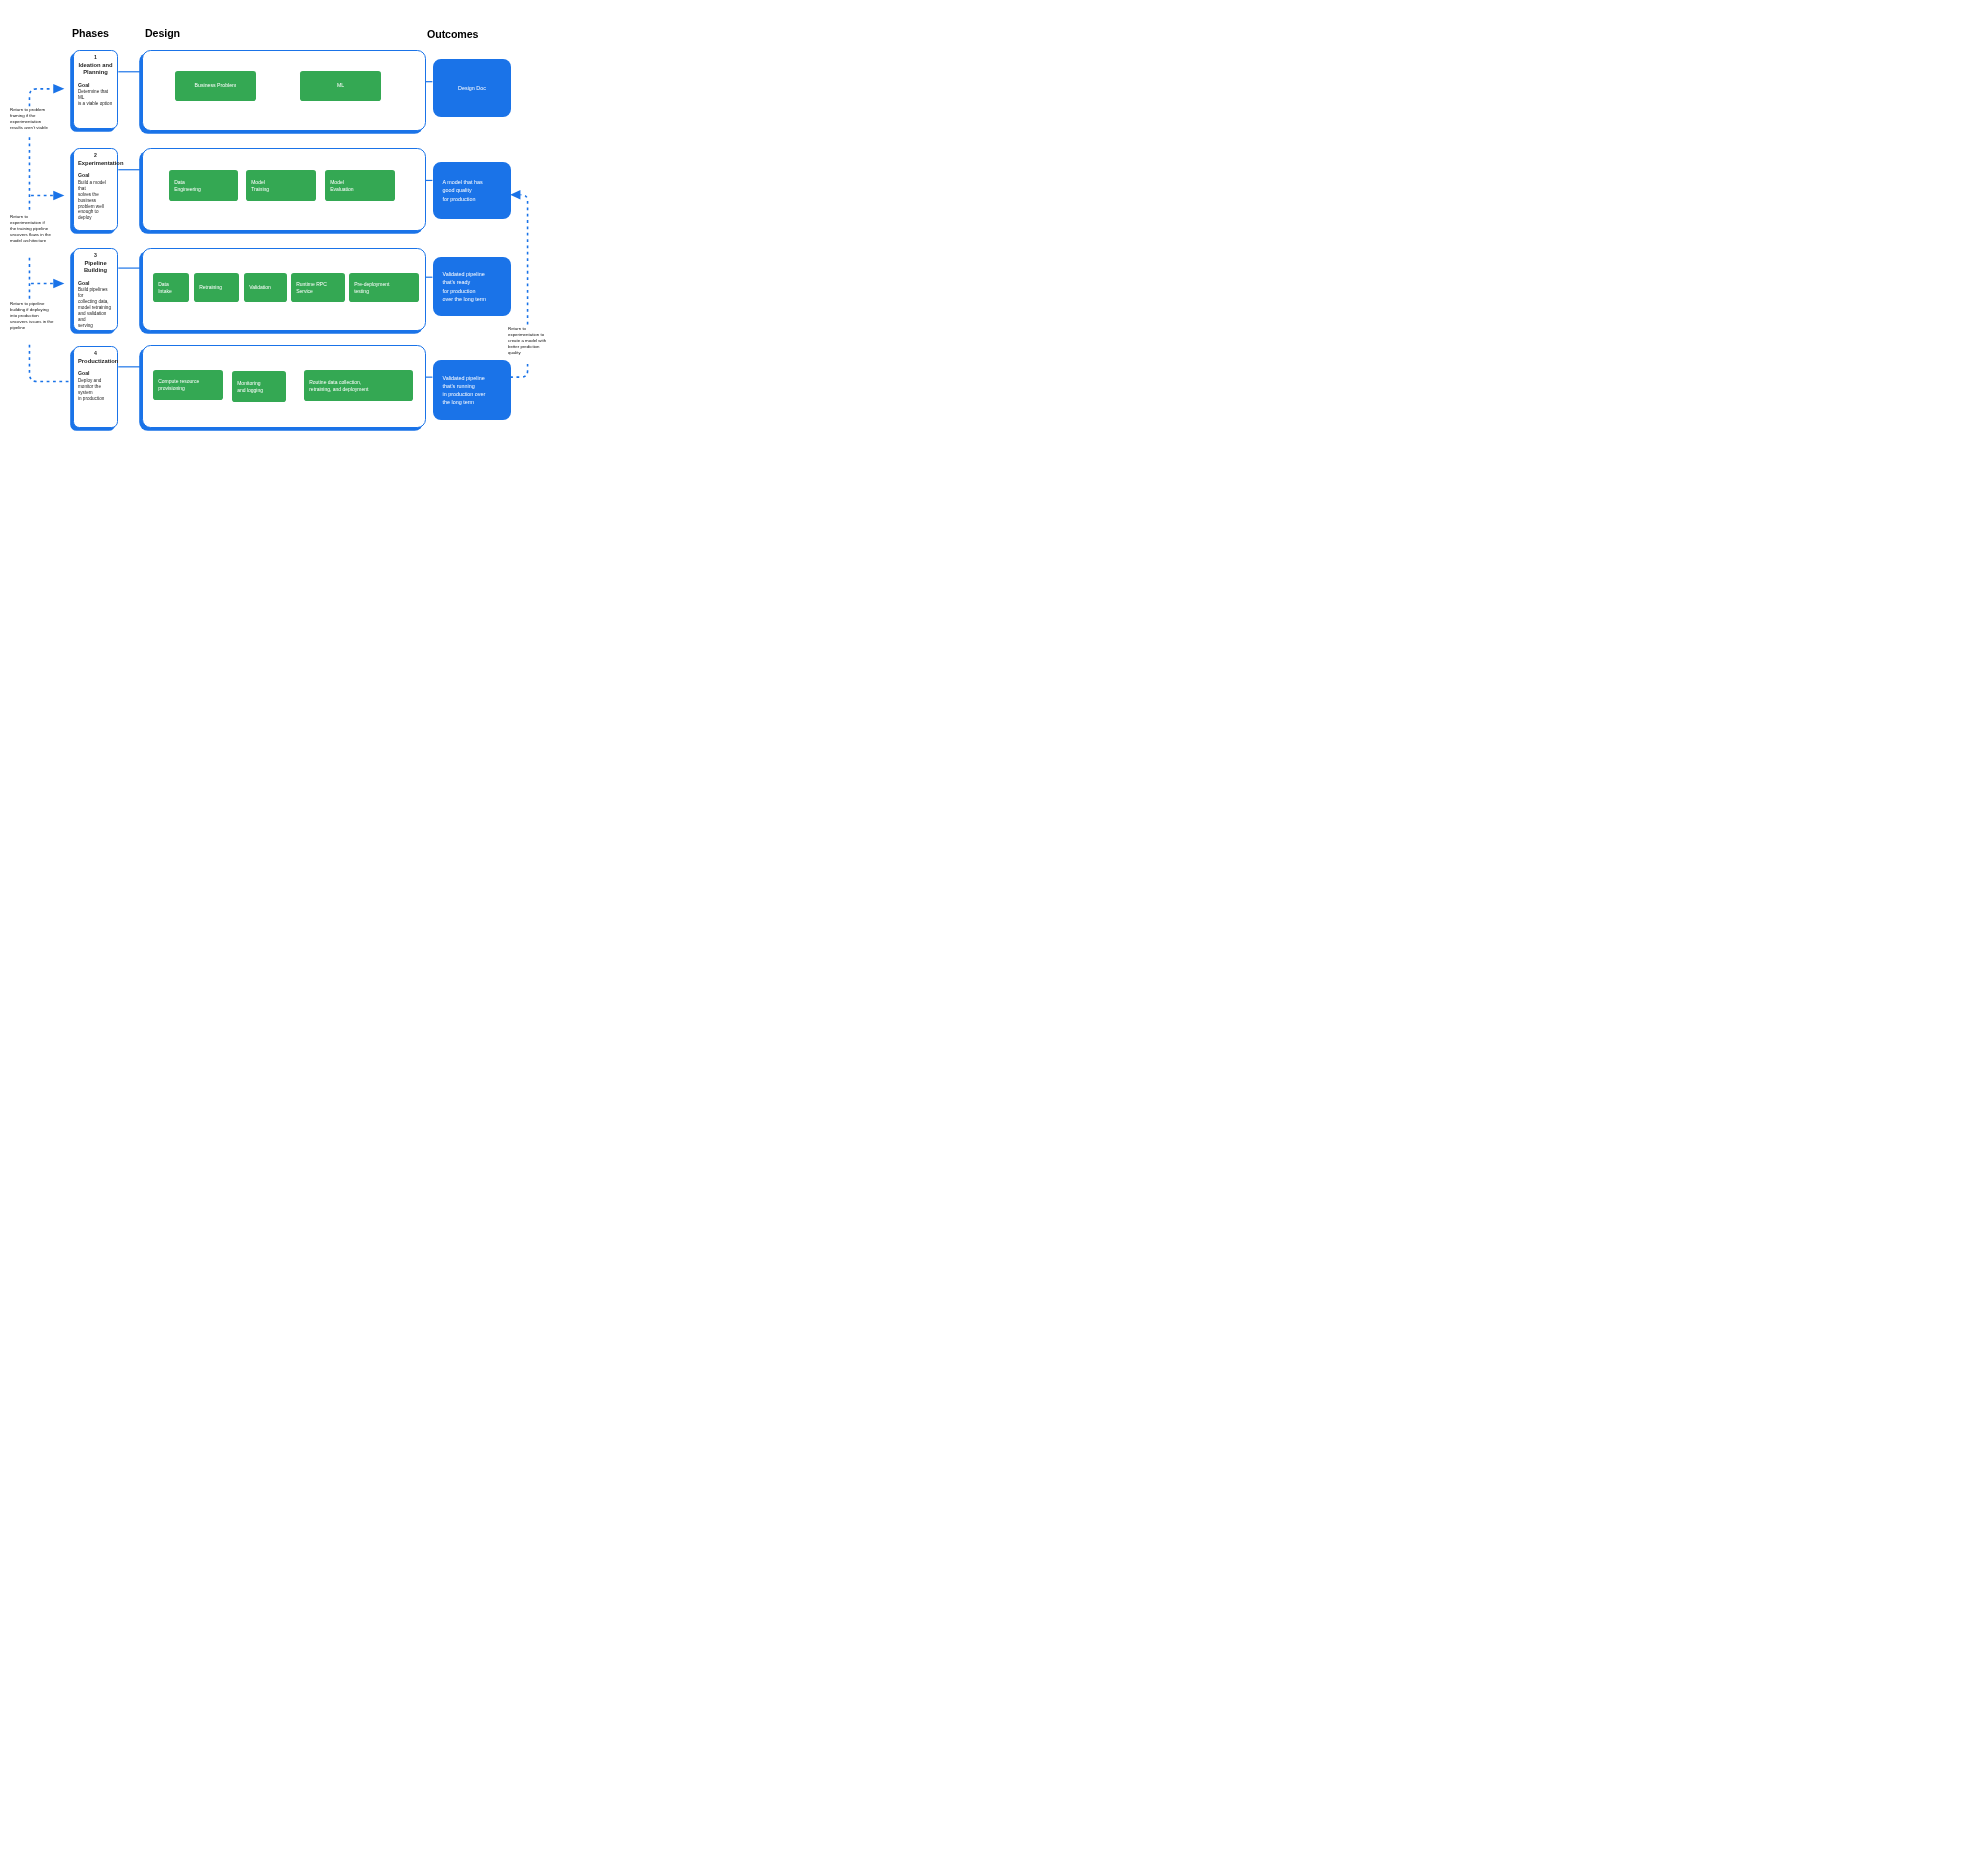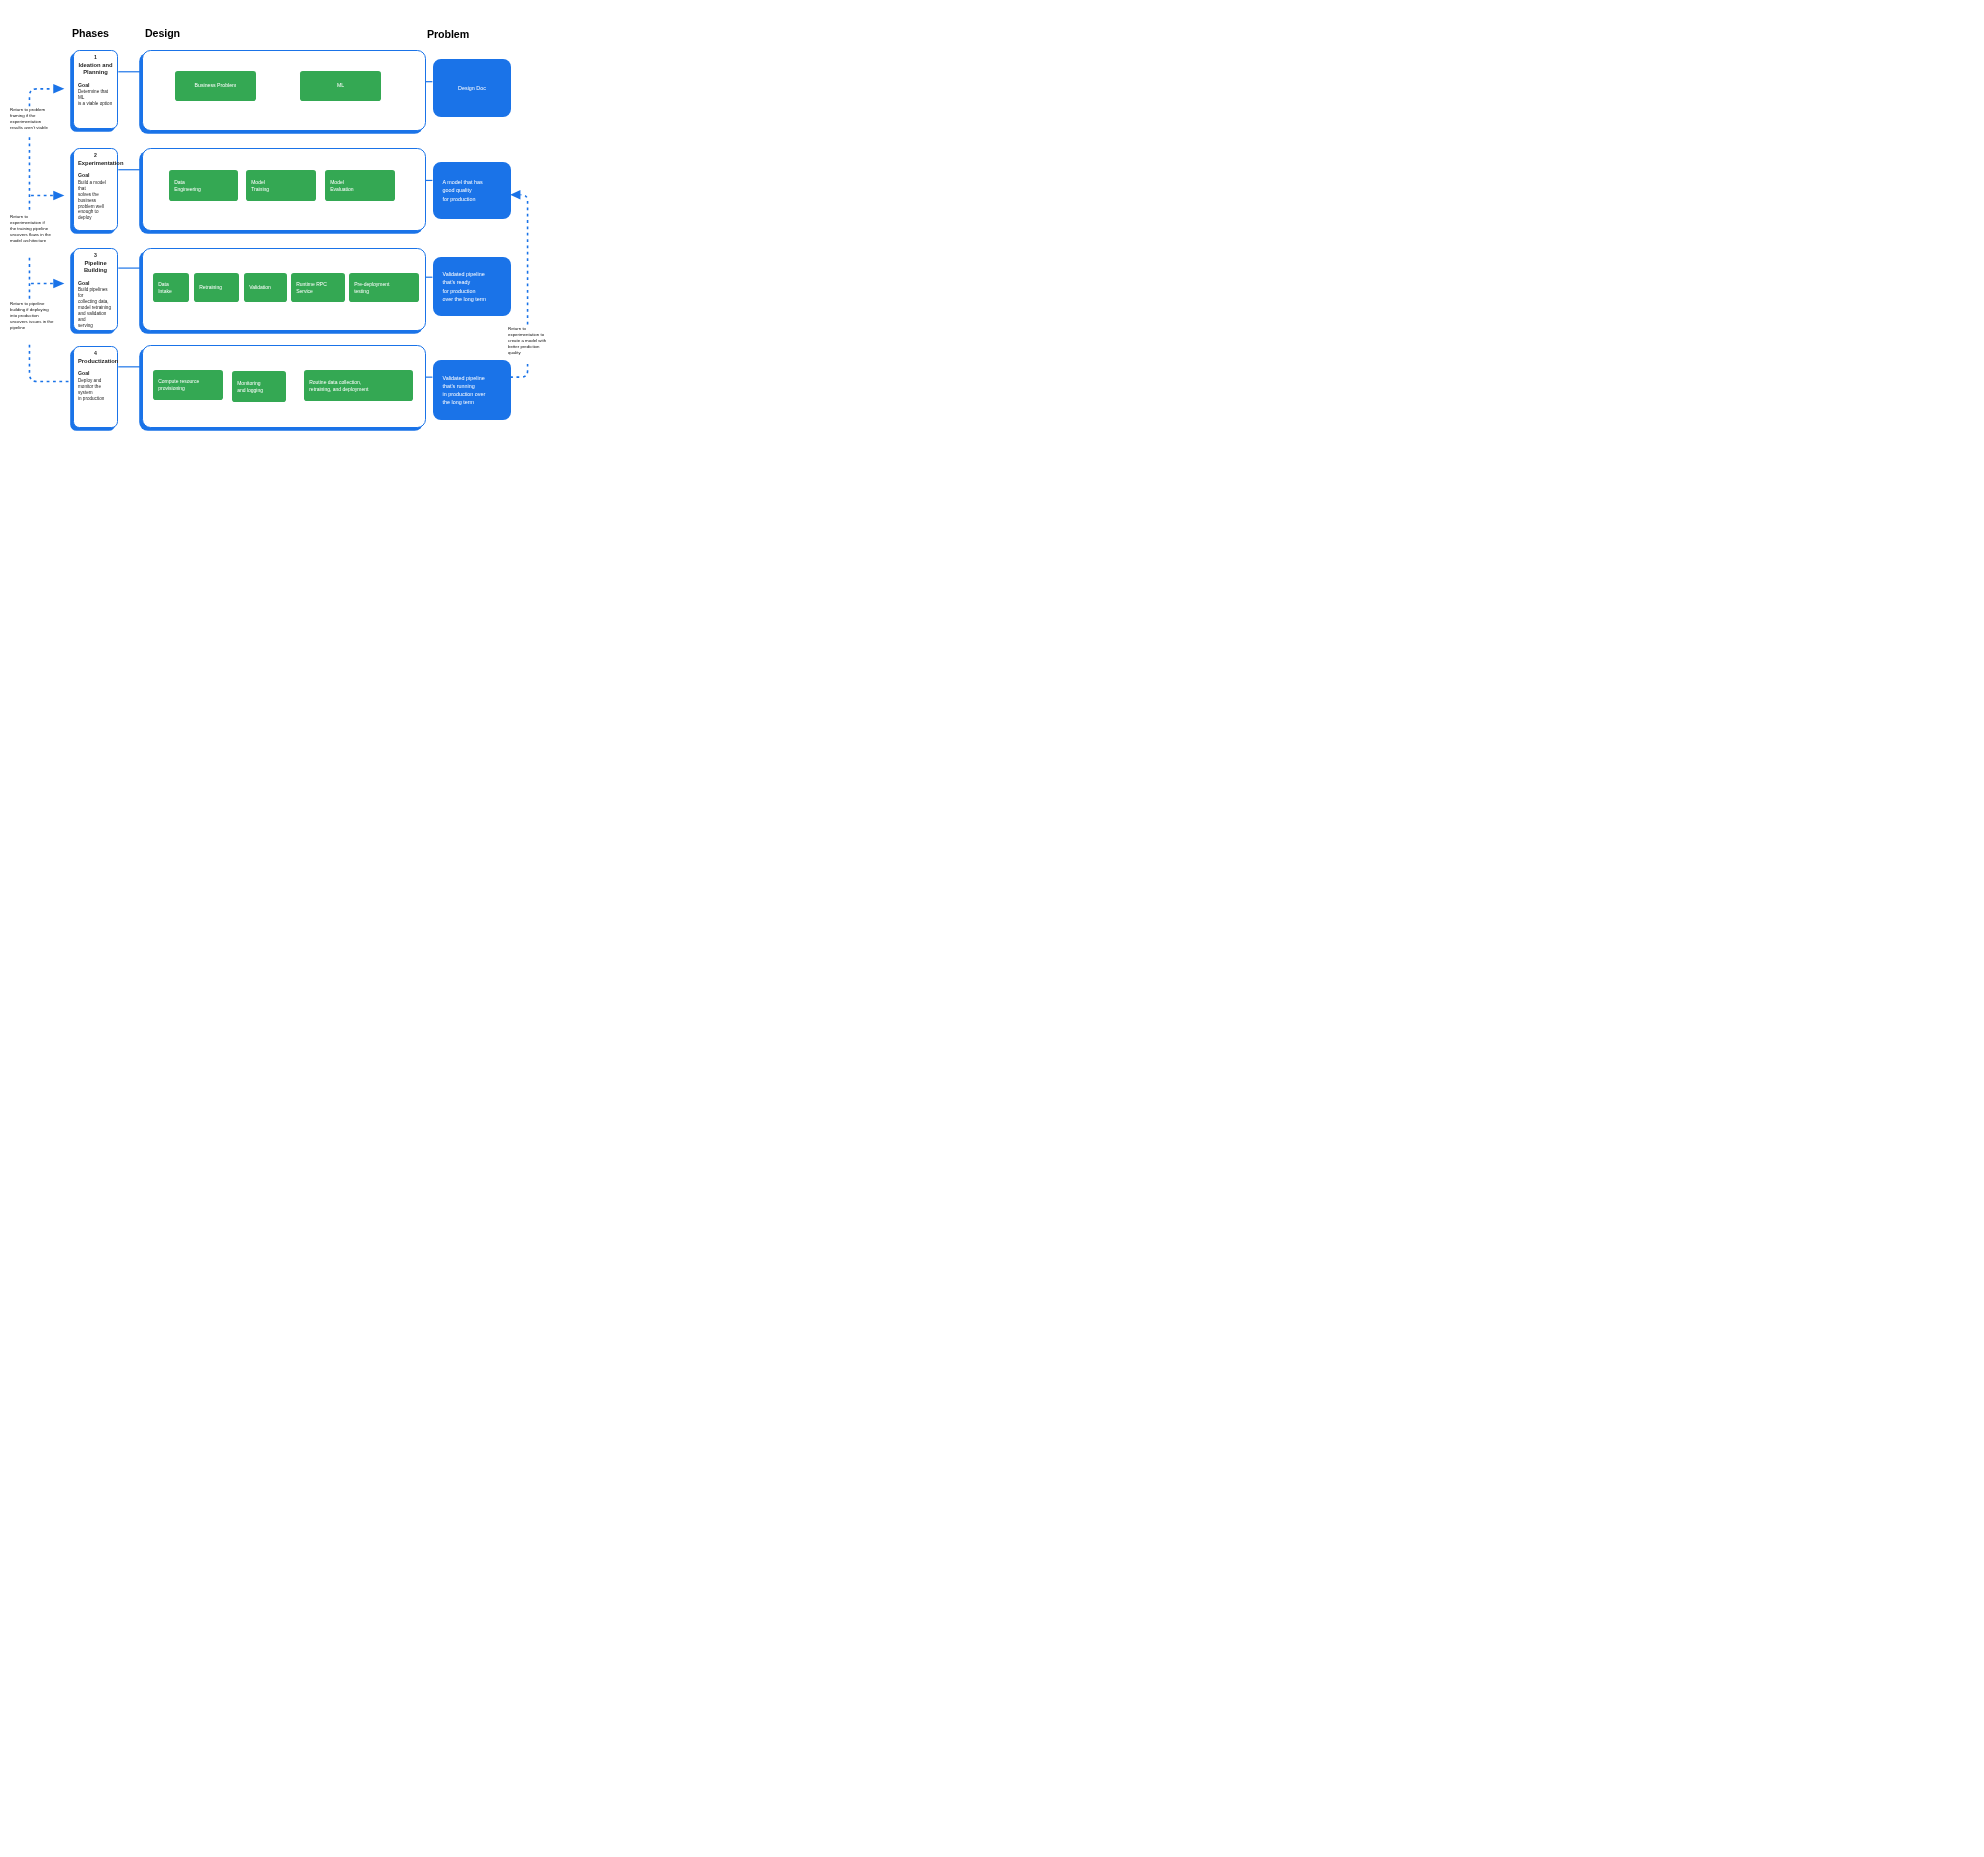--- a/index.html
+++ b/index.html
@@ -90,21 +90,21 @@
       <path d="M1286 951 H1314 Q1330 951 1330 935 V918"></path>
       <path d="M1330 818 V507 Q1330 491 1314 491 H1312"></path>
     </g>
     <g fill="#1a73e8" stroke="none">
       <polygon points="1312,479 1312,503 1286,491"></polygon>
     </g>
   </svg>
 
   <div class="hdr" style="left:72px;top:27px;">Phases</div>
   <div class="hdr" style="left:145px;top:27px;">Design</div>
-  <div class="hdr" style="left:427px;top:28px;">Problem</div>
+  <div class="hdr" style="left:427px;top:28px;">Outcomes</div>
 
   <div class="tasks-panel" style="top:50px;height:81px;"></div>
   <div class="tasks-panel" style="top:148px;height:83px;"></div>
   <div class="tasks-panel" style="top:248px;height:83px;"></div>
   <div class="tasks-panel" style="top:345px;height:83px;"></div>
 
   <div class="phase-card" style="top:50px;height:79px;">
     <div class="ph-num">1</div>
     <div class="ph-title">Ideation and
 Planning</div>

